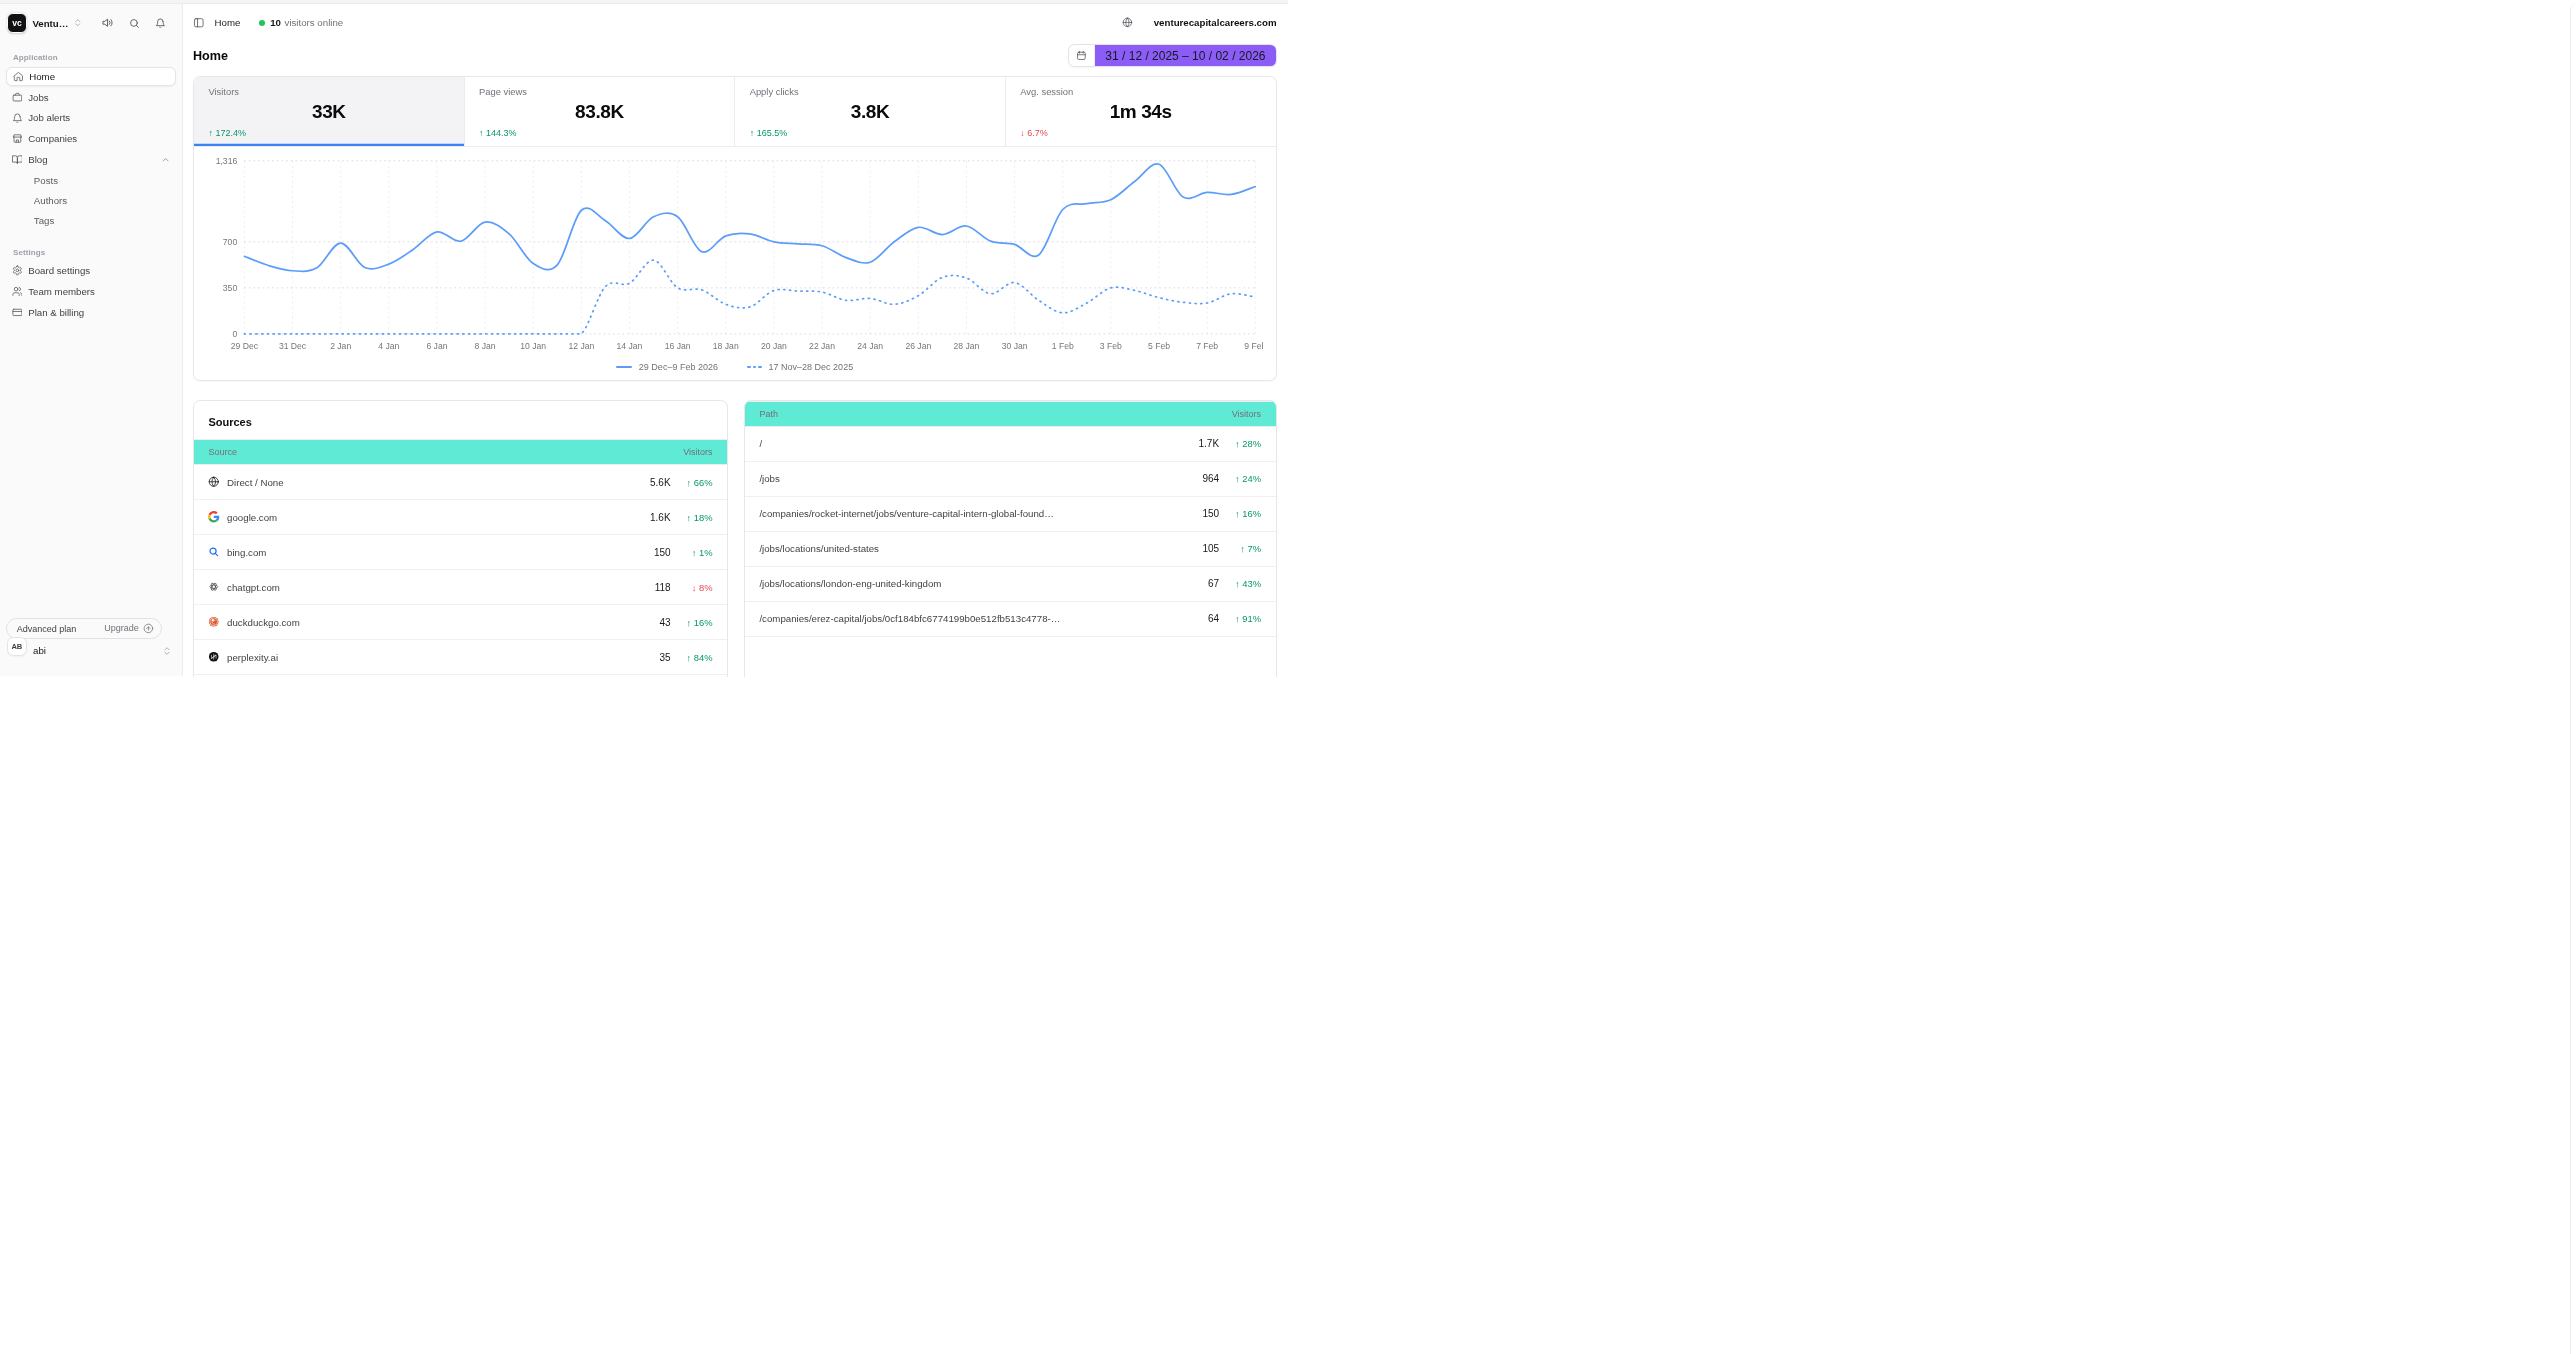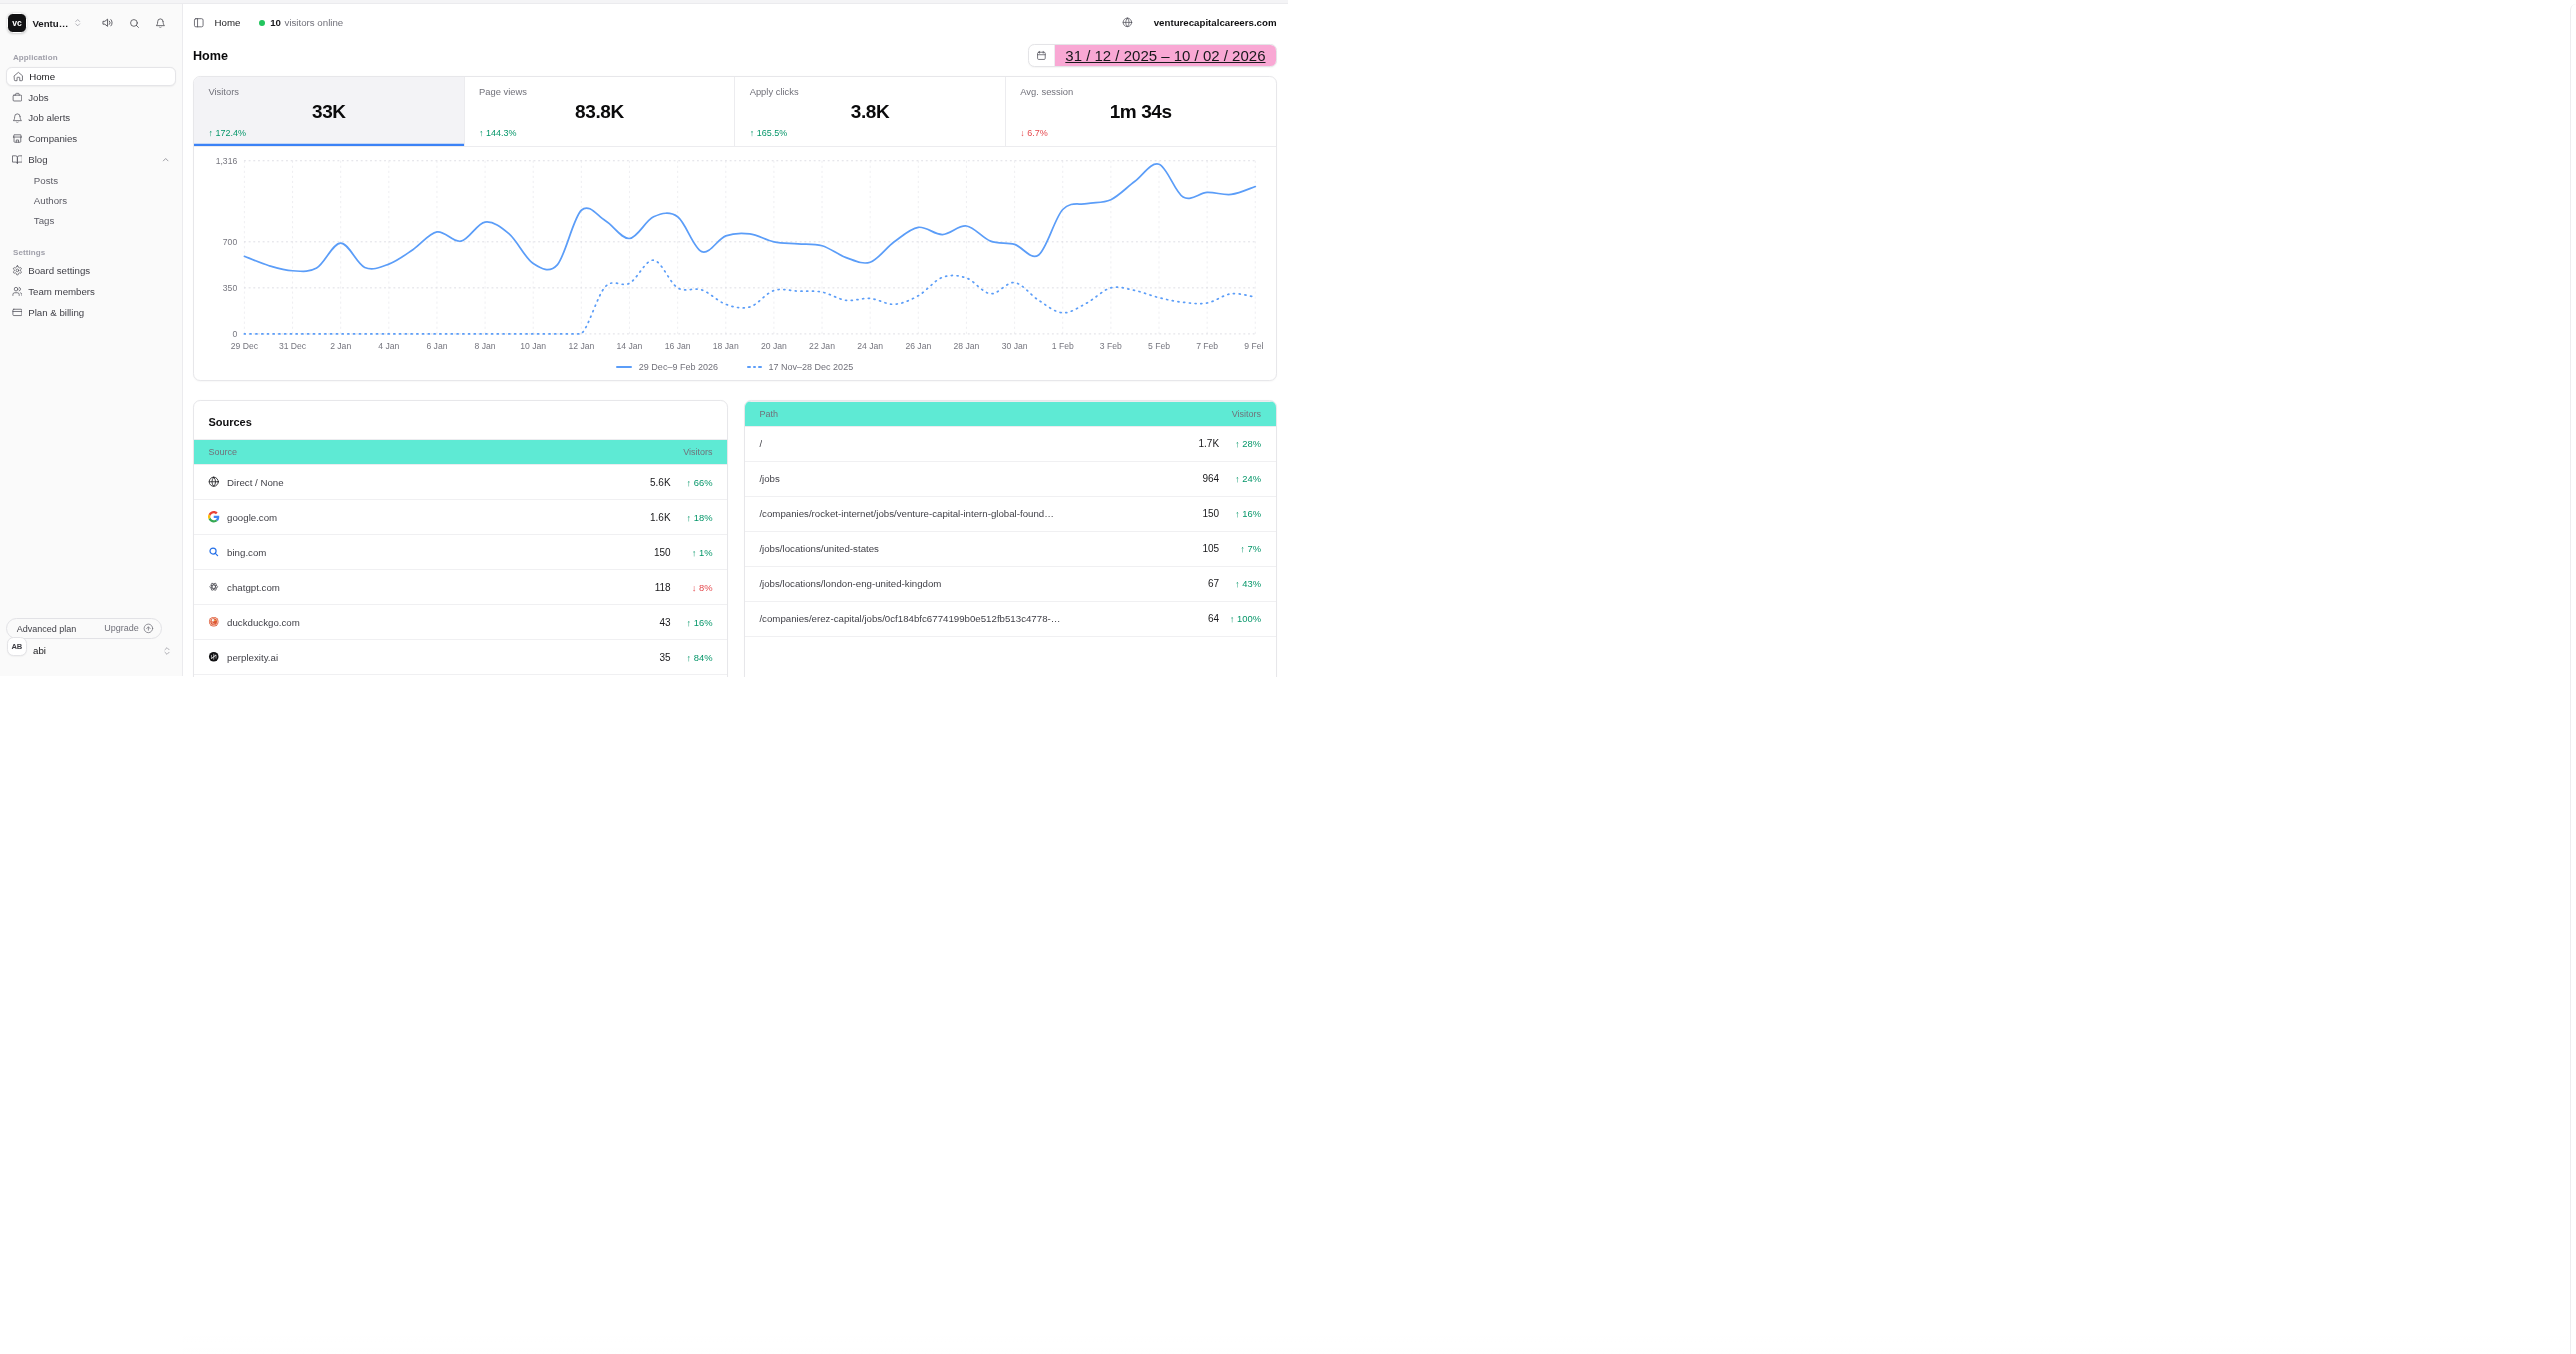--- a/index.html
+++ b/index.html
@@ -53,21 +53,21 @@
   .tb-domain { margin-left:auto; display:flex; align-items:center; gap:21px; cursor:pointer; }
   .tb-domain span { font-size:9.7px; font-weight:700; color:#111113; }
   .tb-domain .gicon { display:flex; color:#52525b; }
 
   .page-head { display:flex; align-items:center; margin-top:2.9px; }
   .page-title { font-size:12.6px; font-weight:600; color:#09090b; }
   .date-ctl { margin-left:auto; display:flex; align-items:stretch; height:23px; border:0.7px solid #e4e4e7;
     border-radius:6.5px; background:#fff; box-shadow:0 0.7px 1.4px rgba(0,0,0,.04); overflow:hidden; cursor:pointer; }
   .date-ico { width:26px; display:flex; align-items:center; justify-content:center;
     border-right:0.7px solid #ececef; color:#52525b; }
-  .date-text { display:flex; align-items:center; padding:0 10px; font-size:15px; color:#18181b; background:#f9a8d4;text-decoration:underline; }
+  .date-text { display:flex; align-items:center; padding:0 10px; font-size:12px; color:#18181b; background:#8b5cf6; }
 
   .panel { background:#fff; border:0.7px solid #e7e7ea; border-radius:7.2px;
     box-shadow:0 0.7px 1.4px rgba(0,0,0,.03); }
   .chart-panel { margin-top:8.6px; overflow:hidden; }
   .cards { display:flex; border-bottom:0.7px solid #ececef; }
   .card { flex:1; padding:9.4px 14.4px 8px; border-right:0.7px solid #ececef; cursor:pointer; position:relative; }
   .card:last-child { border-right:none; }
   .card.selected { background:#f3f3f6; box-shadow:inset 0 -2.2px 0 0 var(--accent); }
   .card-label { font-size:9.4px; color:#71717a; }
   .card-value { margin-top:3.6px; font-size:19px; font-weight:700; color:#0a0a0b; letter-spacing:-0.4px;text-align:center; }
@@ -509,21 +509,21 @@
               <span class="r-delta pos">↑ 7%</span>
             </div>
             <div class="t-row">
               <span class="r-label">/jobs/locations/london-eng-united-kingdom</span>
               <span class="r-value">67</span>
               <span class="r-delta pos">↑ 43%</span>
             </div>
             <div class="t-row">
               <span class="r-label">/companies/erez-capital/jobs/0cf184bfc6774199b0e512fb513c4778-…</span>
               <span class="r-value">64</span>
-              <span class="r-delta pos">↑ 100%</span>
+              <span class="r-delta pos">↑ 91%</span>
             </div>
           </div>
       </section>
     </div>
   </main>
 </div>
 
 <div class="bottom-fade"></div>
 <div class="scroll-gutter"></div>
 

